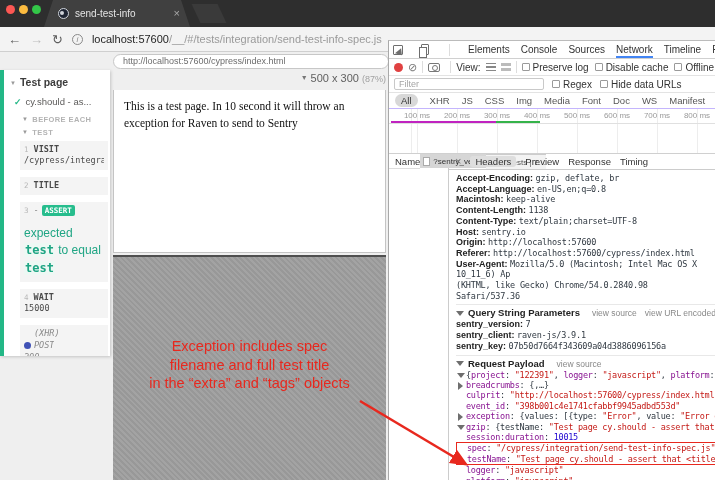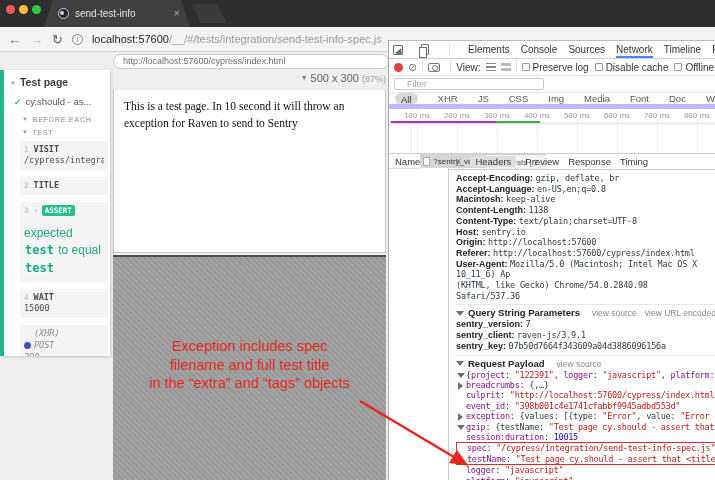--- a/index.html
+++ b/index.html
@@ -86,24 +86,24 @@
   .clr{color:#777;font-size:11px;line-height:1}
   .cam{width:12px;height:9px;border:1px solid #777;border-radius:2px;position:relative;flex:none}
   .cam:after{content:"";position:absolute;left:3px;top:1.5px;width:4px;height:4px;border:1px solid #777;border-radius:50%}
   .view-lbl{color:#333}
   .ic-list{width:10px;height:8px;background:repeating-linear-gradient(#888 0 1.5px,transparent 1.5px 3.5px);flex:none}
   .ic-flow{width:10px;height:8px;background:repeating-linear-gradient(#bbb 0 2.5px,transparent 2.5px 5px);flex:none}
   .ck{display:inline-flex;align-items:center;gap:3px;color:#333}
   .cb{width:8px;height:8px;border:1px solid #9a9a9a;border-radius:1px;background:#fff;flex:none}
 
   .dt-r3{height:17px;border-bottom:1px solid #e3e3e3;display:flex;align-items:center;gap:8px;padding:0 5px;flex:none}
-  .filter-input{width:150px;height:12px;border:1px solid #c9c9c9;border-radius:2px;font-size:9px;color:#333;padding:0 12px;outline:none;font-family:"Liberation Sans",sans-serif}
+  .filter-input{width:150px;height:12px;border:1px solid #c9c9c9;border-radius:2px;font-size:9px;color:#333;padding:0 4px;outline:none;font-family:"Liberation Sans",sans-serif}
   .filter-input::placeholder{color:#a5a5a5}
 
-  .dt-r4{height:16px;border-bottom:5px solid #c4b5fd;display:flex;gap:20px;padding:0 6px;flex:none;white-space:nowrap}
+  .dt-r4{height:16px;border-bottom:1px solid #c4b5fd;display:flex;align-items:center;gap:12px;padding:0 6px;flex:none;white-space:nowrap}
   .pill{font-size:9.5px;color:#555}
   .pill.active{background:#d8d8d8;border-radius:8px;padding:1px 6px;color:#333}
 
   .dt-r5{height:15px;border-bottom:1px solid #e0e0e0;display:flex;padding-left:8px;flex:none;position:relative;
          background-image:repeating-linear-gradient(90deg,#ededed 0 1px,transparent 1px 40px);background-position:28px 0}
   .ruler-lbl{width:40px;text-align:center;font-size:8px;color:#9a9a9a;line-height:14px;flex:none}
   .bar-magenta{position:absolute;left:2px;top:12px;width:105px;height:2px;background:#c023c0}
   .bar-green{position:absolute;left:107px;top:12px;width:44px;height:2px;background:#35b34a}
   .dt-r6{height:30px;border-bottom:1px solid #d0d0d0;flex:none;
          background-image:repeating-linear-gradient(90deg,#ededed 0 1px,transparent 1px 40px);background-position:28px 0}
@@ -251,20 +251,24 @@
       <span id="dt-checks" style="display:inline-flex;gap:6px">
           <span class="ck"><span class="cb"></span>Preserve log</span>
           <span class="ck"><span class="cb"></span>Disable cache</span>
           <span class="ck"><span class="cb"></span>Offline</span>
         </span>
 
     </div>
 
     <div class="dt-r3">
       <input class="filter-input" placeholder="Filter" style="">
+      <span id="dt-fchecks" style="display:inline-flex;gap:8px">
+          <span class="ck"><span class="cb"></span>Regex</span>
+          <span class="ck"><span class="cb"></span>Hide data URLs</span>
+        </span>
     </div>
 
     <div class="dt-r4" id="dt-pills">
         <span class="pill active">All</span>
         <span class="pill">XHR</span>
         <span class="pill">JS</span>
         <span class="pill">CSS</span>
         <span class="pill">Img</span>
         <span class="pill">Media</span>
         <span class="pill">Font</span>

